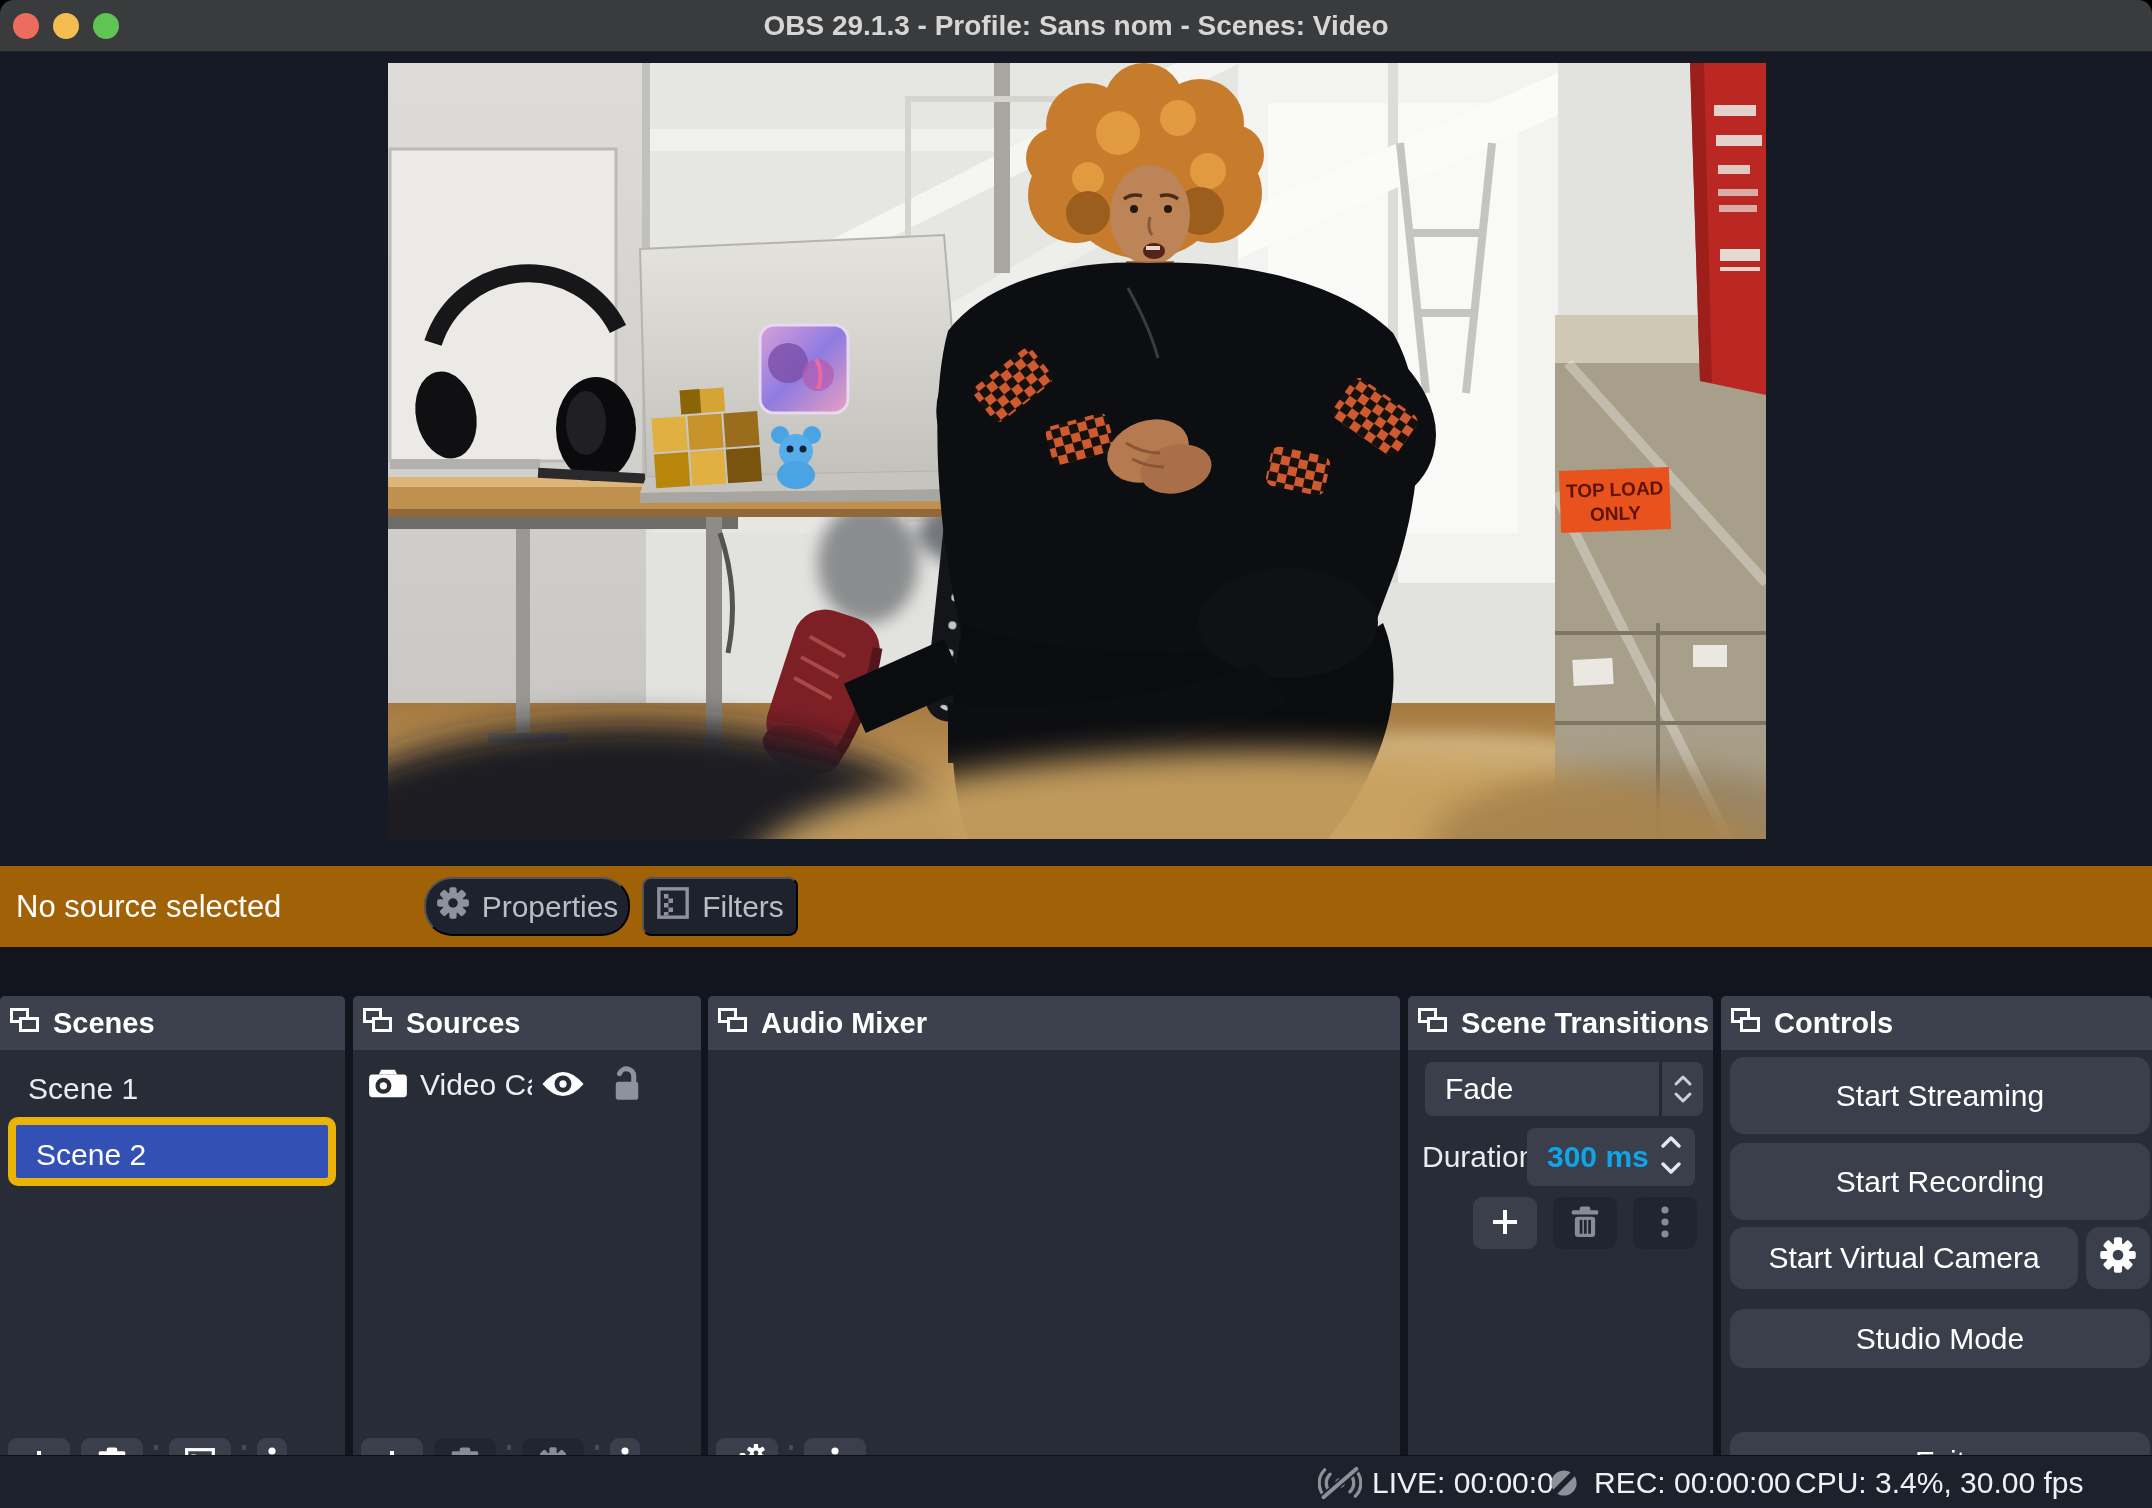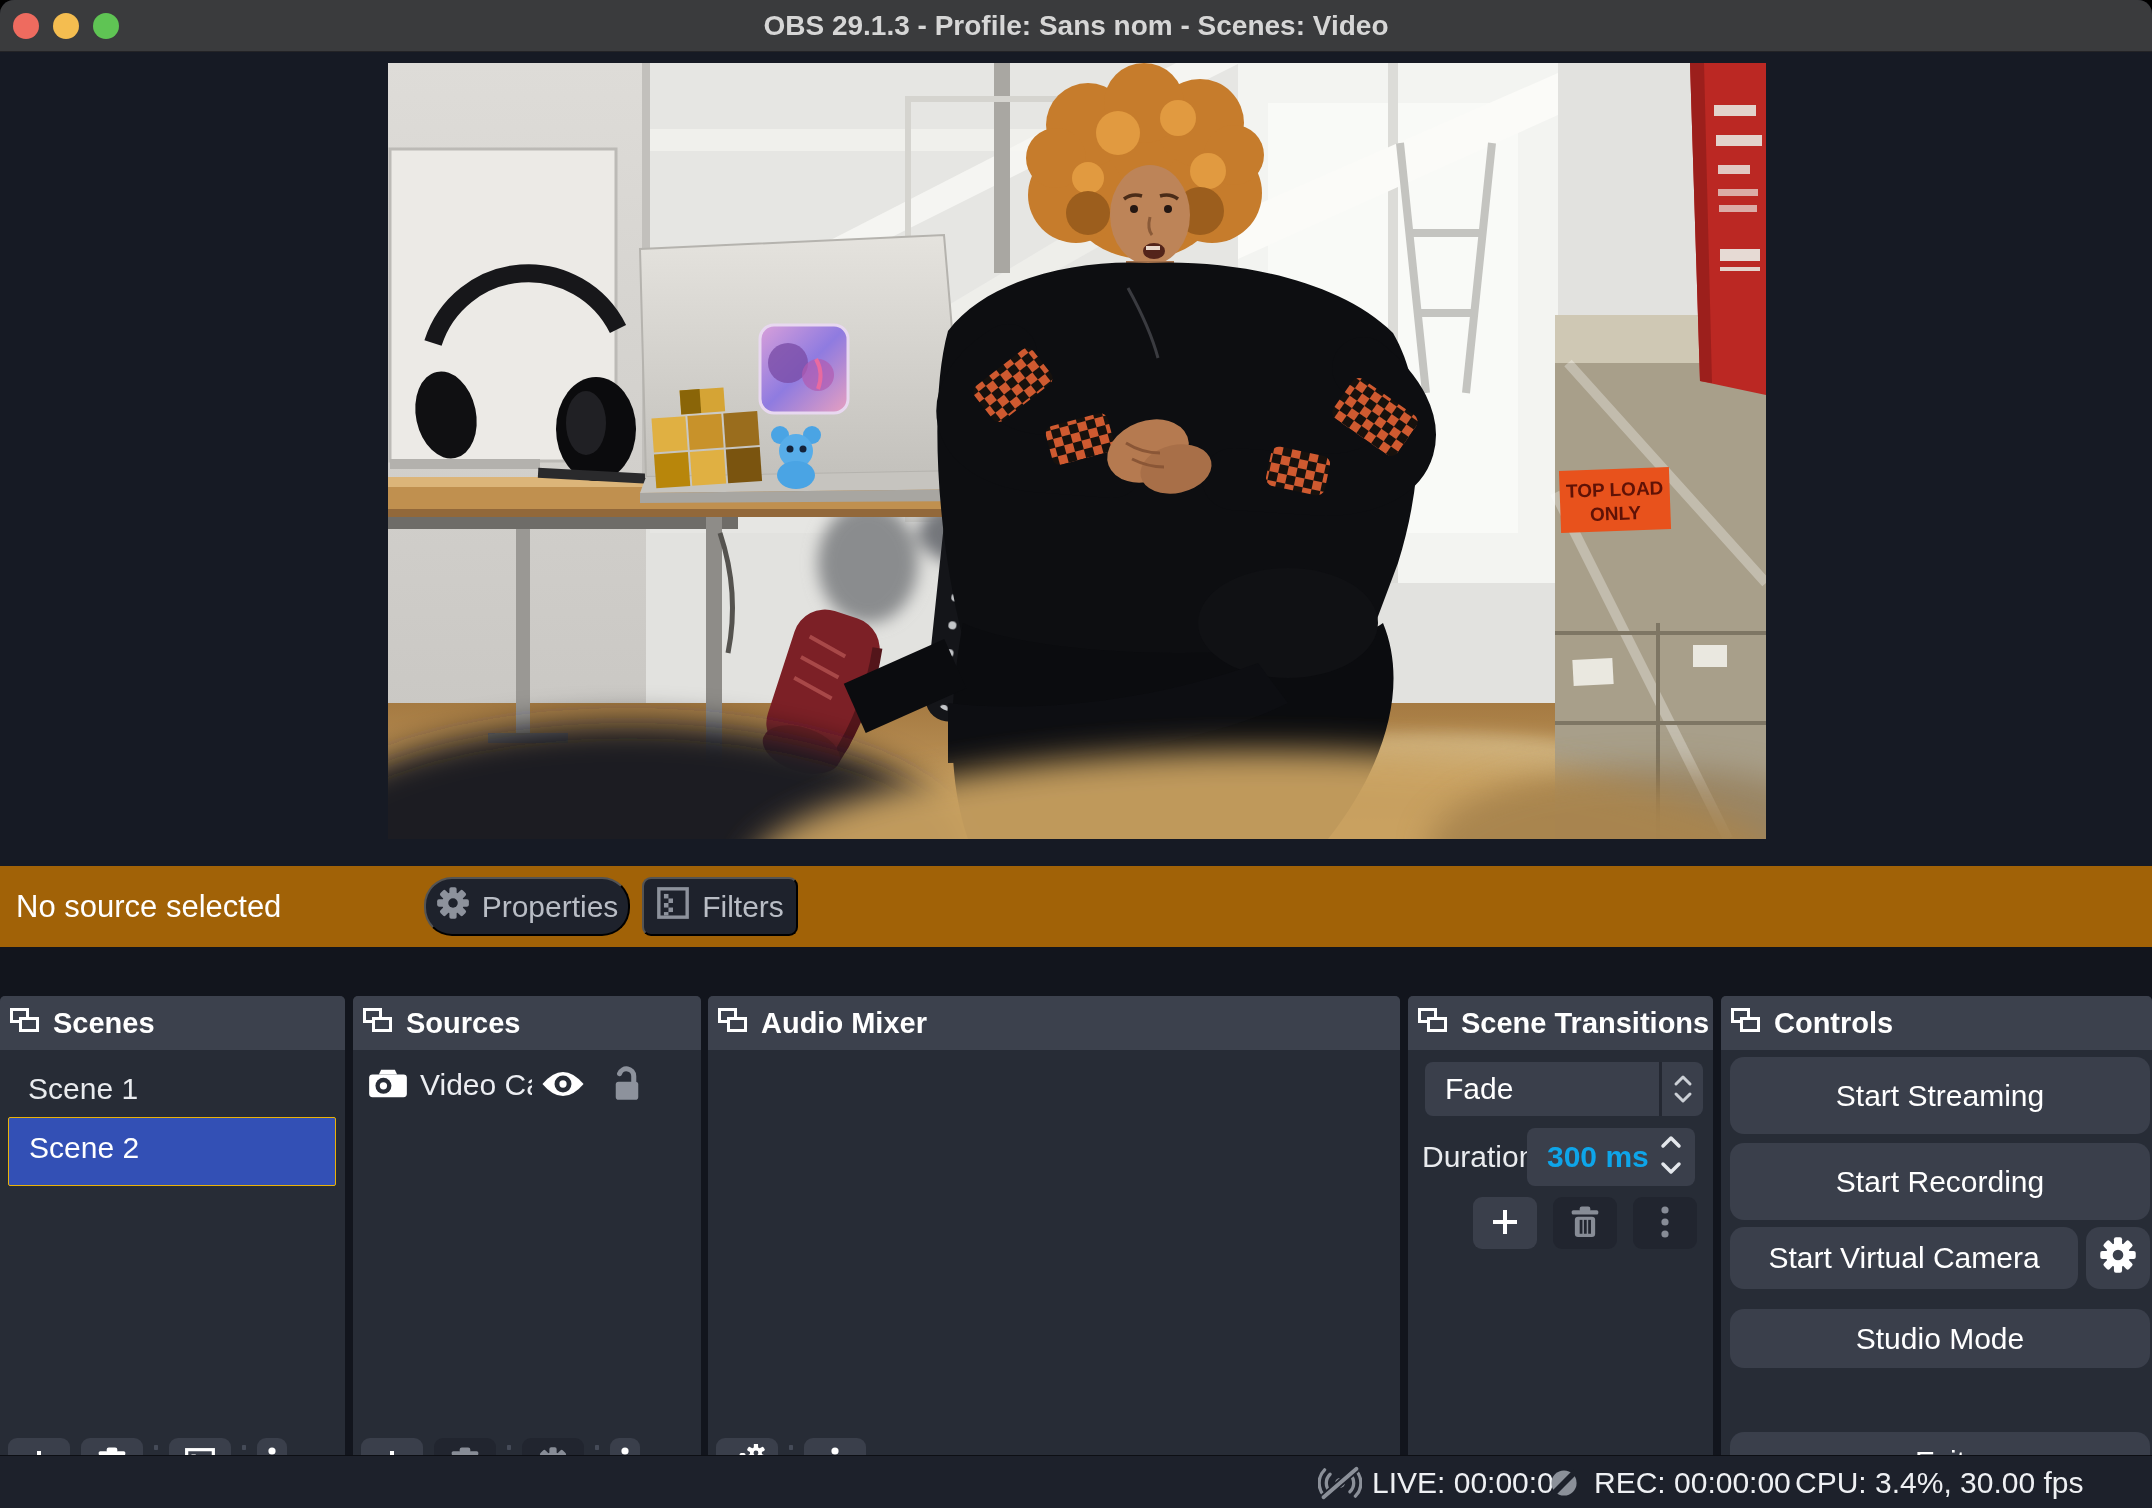--- a/index.html
+++ b/index.html
@@ -33,21 +33,21 @@
     gap:13px;padding-left:10px;font-size:29px;font-weight:700;color:#fff;}
   .p-scenes{left:0;width:345px;}
   .p-sources{left:353px;width:348px;}
   .p-mixer{left:708px;width:692px;}
   .p-trans{left:1408px;width:305px;}
   .p-controls{left:1721px;width:431px;}
   
   .scene-row{position:absolute;left:0;width:100%;height:46px;line-height:46px;padding-left:28px;font-size:30px;color:#e9ebee;}
   .scene-row.r1{top:70px;}
   .scene-sel{position:absolute;left:8px;top:121px;width:328px;height:69px;background:#3350b5;
-    border:1px solid #eab308;border-radius:2px;line-height:59px;padding-left:20px;font-size:30px;color:#fff;}
+    border:8px solid #eab308;border-radius:10px;line-height:59px;padding-left:20px;font-size:30px;color:#fff;}
   
   .source-row{position:absolute;left:0;top:64px;width:100%;height:50px;display:flex;align-items:center;}
   .source-label{margin-left:12px;width:112px;overflow:hidden;white-space:nowrap;font-size:30px;color:#eceef2;}
   .src-ic{margin-left:15px;}
   .row-btn{background:none;border:none;padding:0;margin:0;display:flex;align-items:center;}
   .eye-btn{margin-left:8px;} .lock-btn{margin-left:26px;}
   
   .panel-toolbar{position:absolute;left:8px;bottom:6px;display:flex;align-items:center;gap:11px;}
   .tbtn{width:62px;height:52px;background:#3a3f4b;border:none;border-radius:9px;display:flex;align-items:center;justify-content:center;padding:0;}
   .tbtn.disabled{background:#21252f;}

